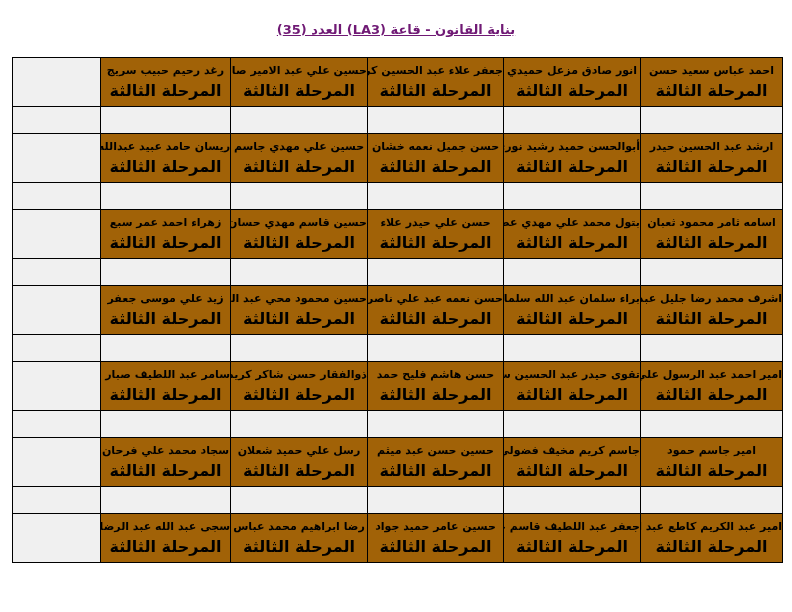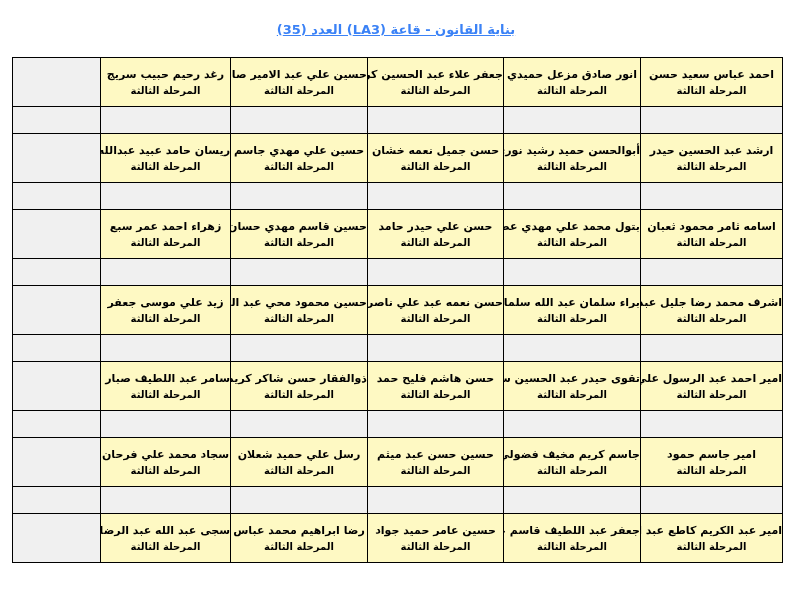--- a/index.html
+++ b/index.html
@@ -17,39 +17,39 @@
   }
   .doc-title {
     position: absolute;
     top: 22px;
     left: 0;
     right: 0;
     text-align: center;
     direction: rtl;
     font-size: 13px;
     font-weight: bold;
-    color: #3b82f6;
+    color: #701a75;
     text-decoration: underline;
   }
   table.seating {
     position: absolute;
     top: 57px;
     left: 12px;
     width: 770px;
     border-collapse: collapse;
     table-layout: fixed;
     direction: rtl;
   }
   table.seating td {
     border: 1.5px solid #000000;
     padding: 0;
     overflow: hidden;
   }
   td.name-cell {
-    background: #fef9c3;
+    background: #a16207;
     height: 48px;
     text-align: center;
     vertical-align: middle;
   }
   td.blank-cell {
     background: #f0f0f0;
   }
   tr.spacer-row td {
     height: 26px;
     background: #f0f0f0;
@@ -57,21 +57,21 @@
   .student-name {
     direction: rtl;
     font-size: 11px;
     font-weight: bold;
     color: #000000;
     line-height: 1.6;
     white-space: nowrap;
   }
   .stage-label {
     direction: rtl;
-    font-size: 10px;
+    font-size: 16px;
     font-weight: bold;
     color: #000000;
     line-height: 1.4;
   }
 </style>
 </head>
 <body>
 
 <div class="page">
   <div class="doc-title">بناية القانون - قاعة (LA3) العدد (35)</div>
@@ -151,21 +151,21 @@
         <tr class="name-row">
           <td class="name-cell">
             <div class="student-name">اسامه ثامر محمود ثعبان</div>
             <div class="stage-label">المرحلة الثالثة</div>
           </td>
           <td class="name-cell">
             <div class="student-name">بتول محمد علي مهدي عطيه</div>
             <div class="stage-label">المرحلة الثالثة</div>
           </td>
           <td class="name-cell">
-            <div class="student-name">حسن علي حيدر حامد</div>
+            <div class="student-name">حسن علي حيدر علاء</div>
             <div class="stage-label">المرحلة الثالثة</div>
           </td>
           <td class="name-cell">
             <div class="student-name">حسين قاسم مهدي حسان</div>
             <div class="stage-label">المرحلة الثالثة</div>
           </td>
           <td class="name-cell">
             <div class="student-name">زهراء احمد عمر سبع</div>
             <div class="stage-label">المرحلة الثالثة</div>
           </td>

